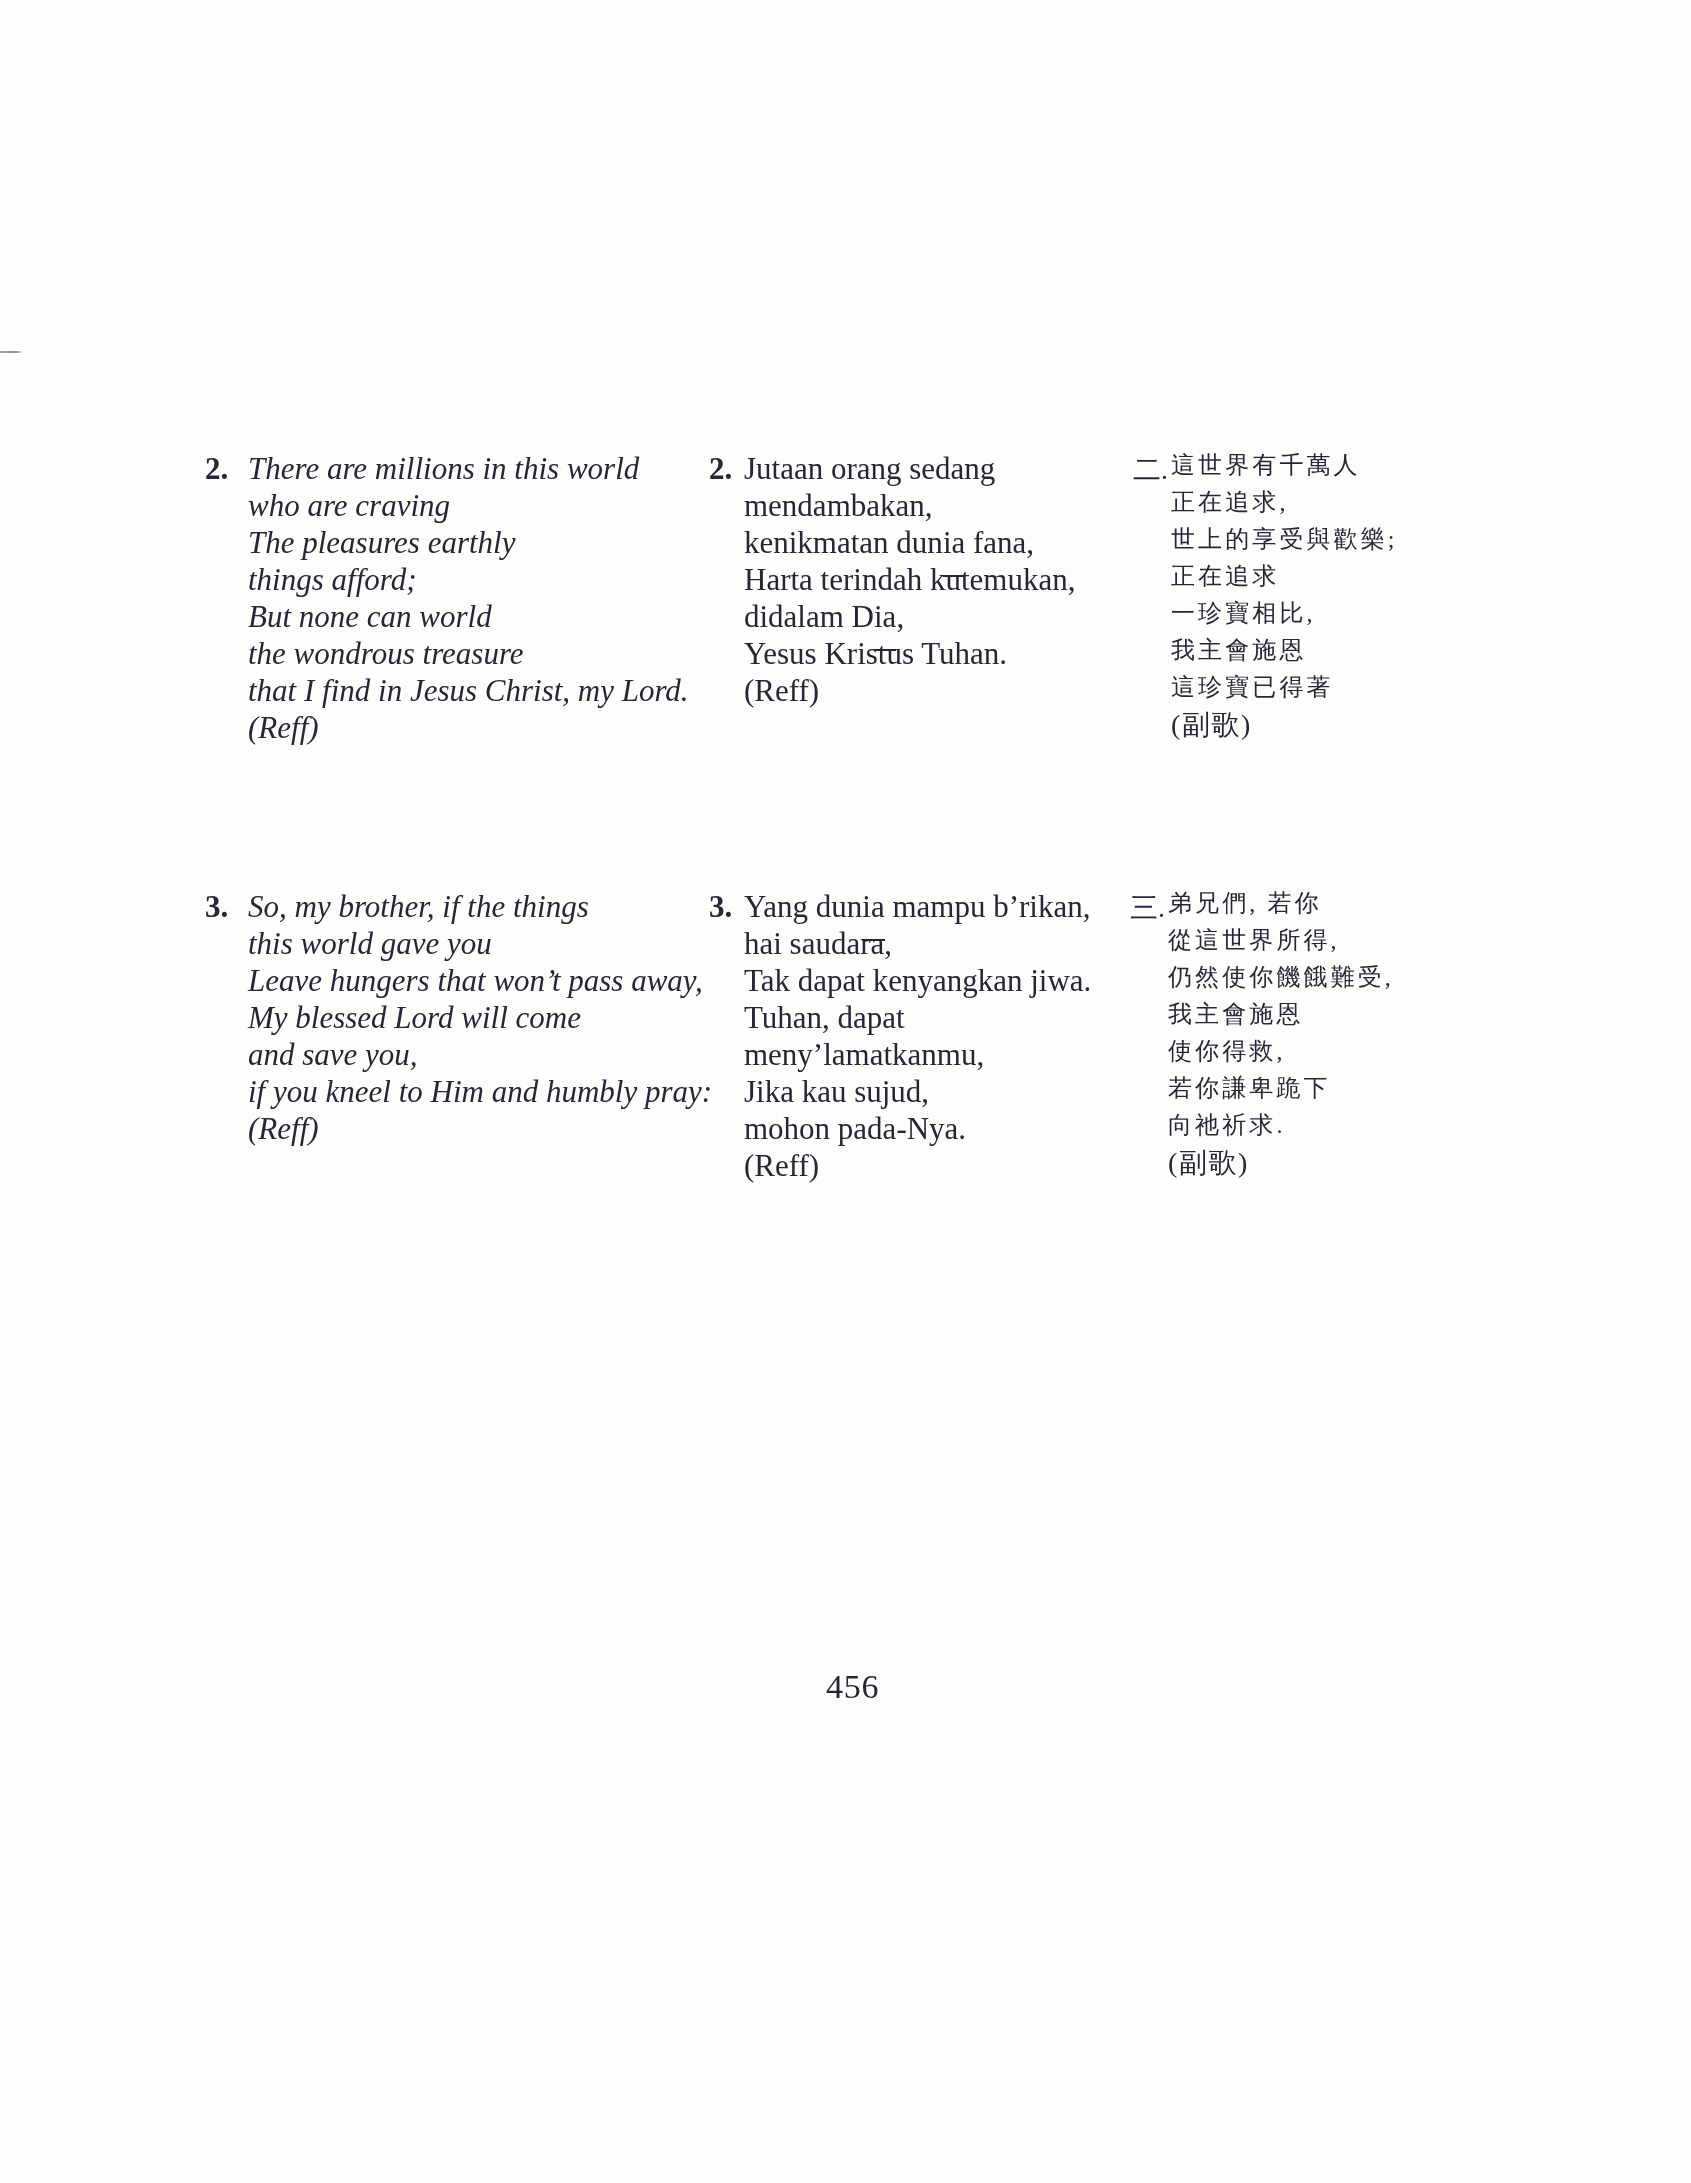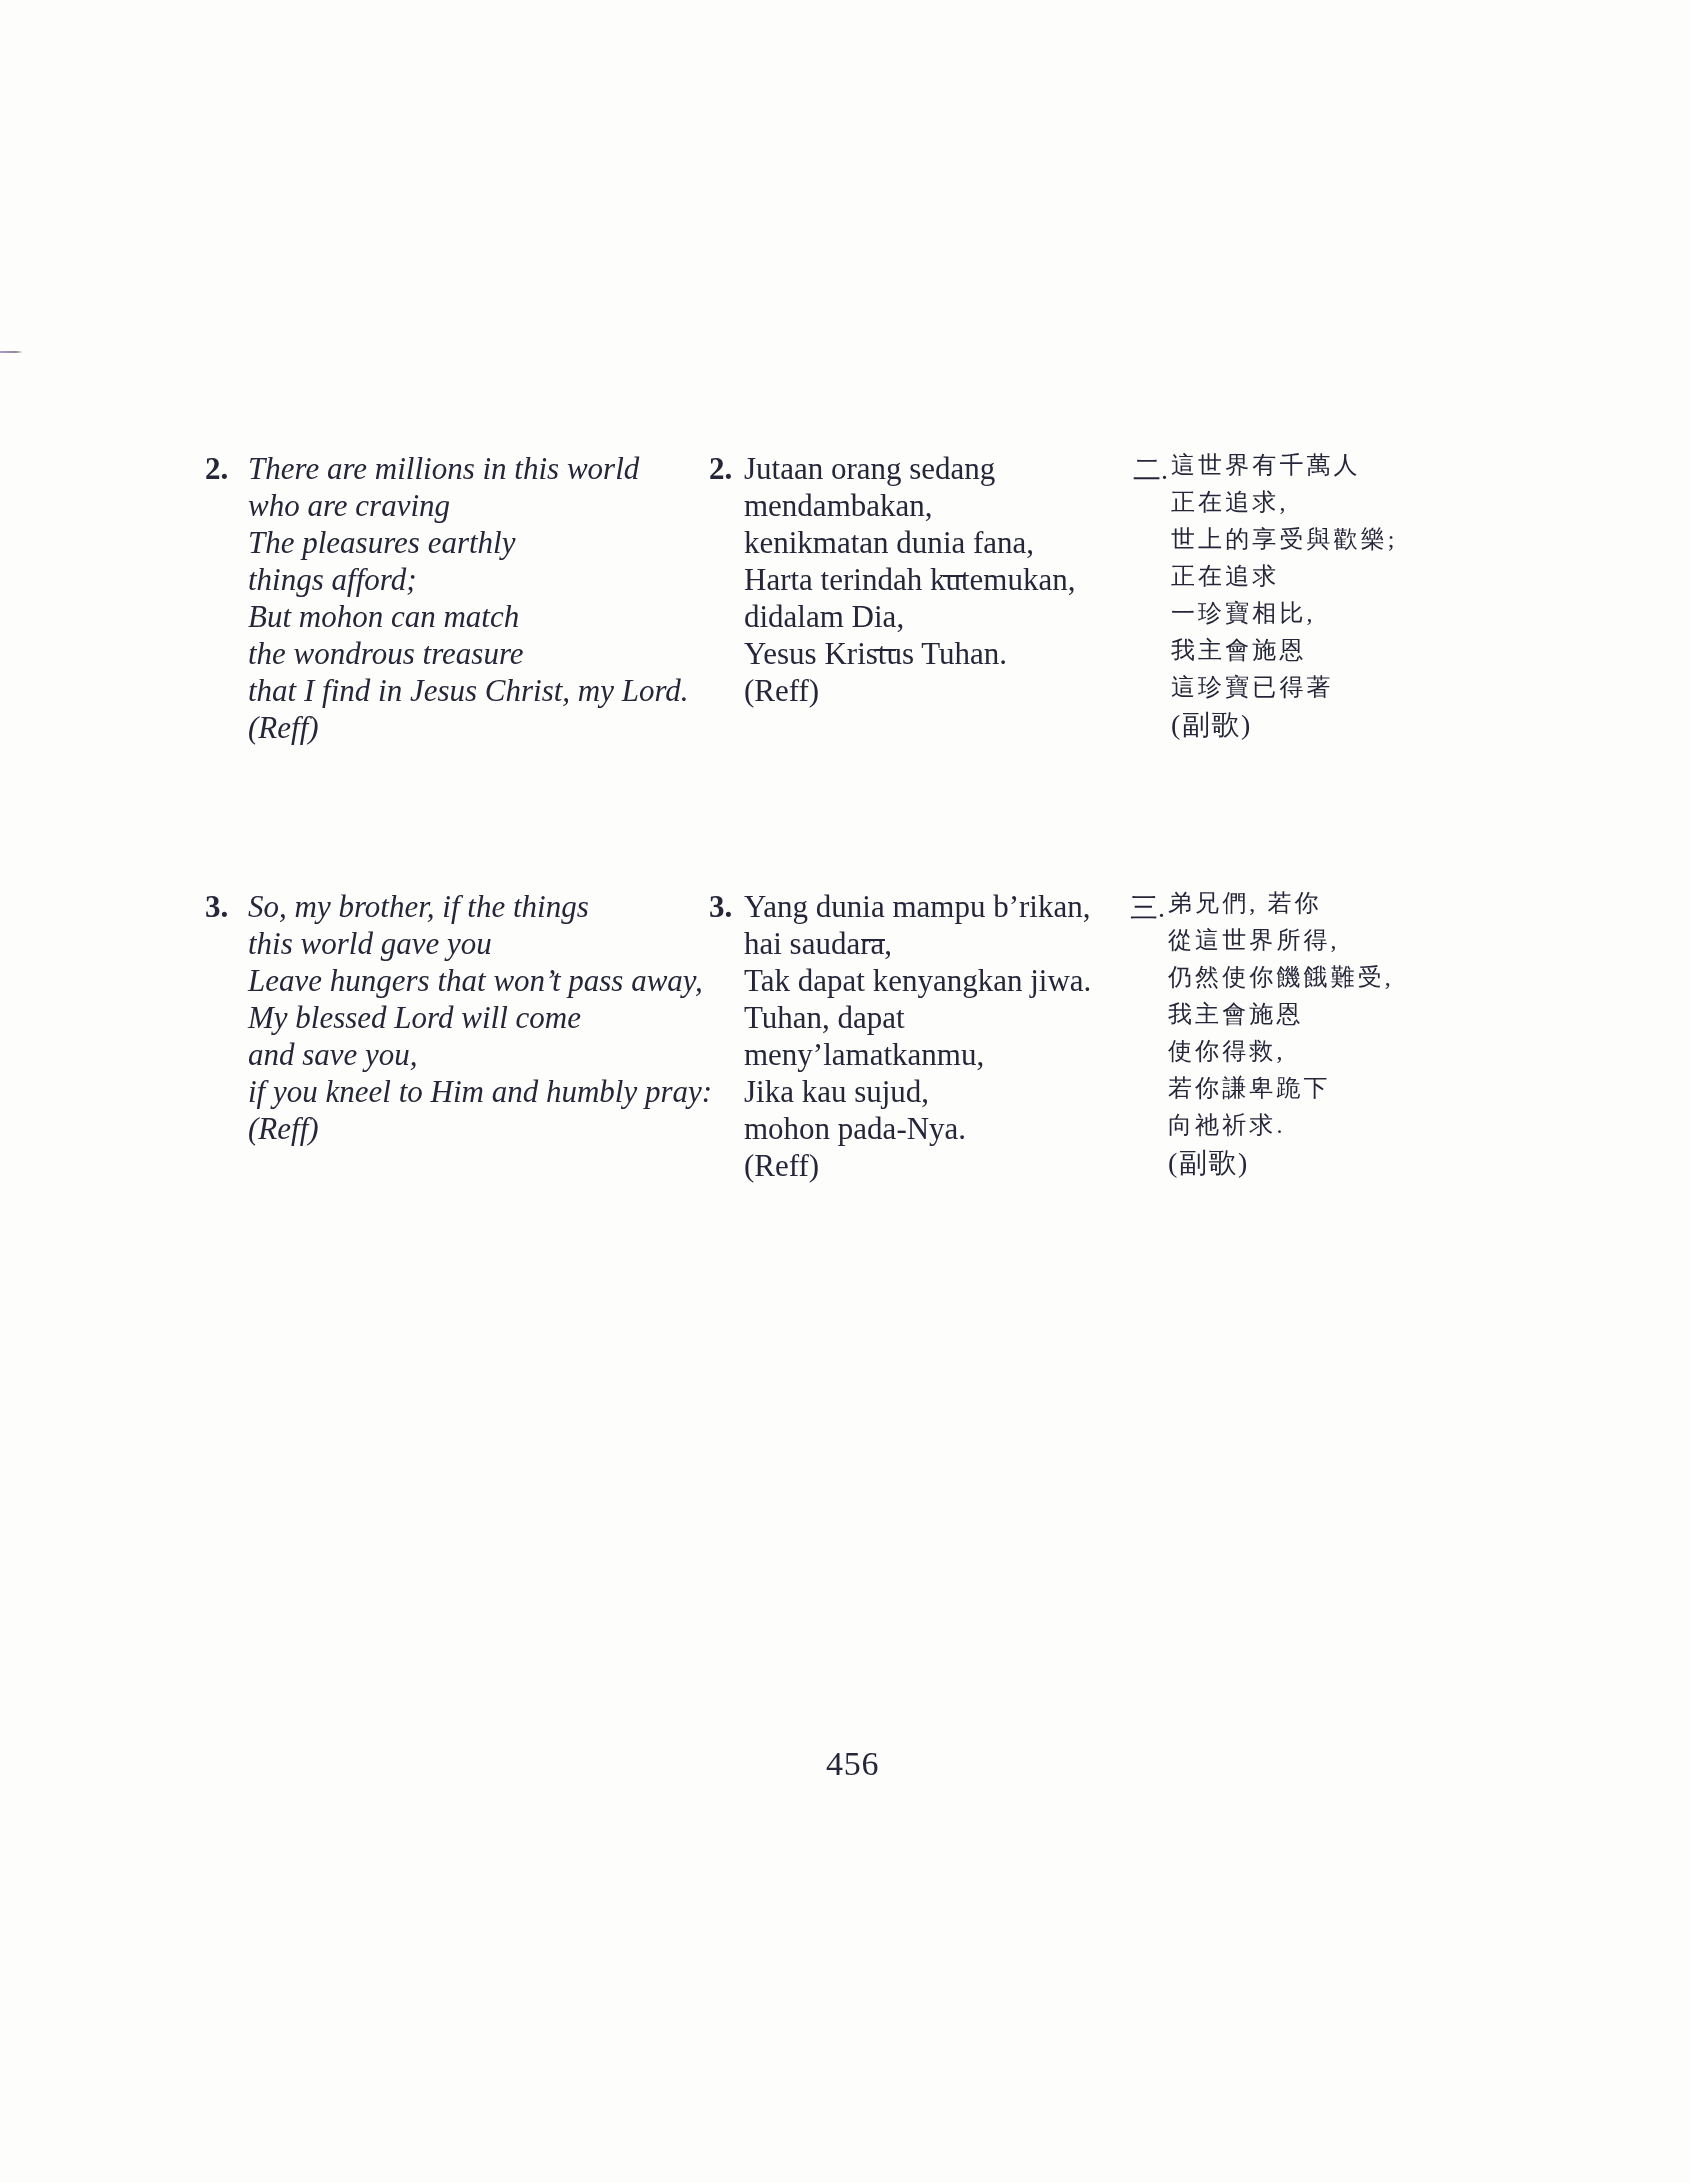--- a/index.html
+++ b/index.html
@@ -50,21 +50,21 @@
       font-size: 28px;
       letter-spacing: 1.6px;
     }
     .u-seg {
       border-bottom: 2.3px solid currentColor;
       padding-bottom: 15px;
     }
     .page-number {
       position: absolute;
       left: 826px;
-      top: 1744px;
+      top: 1667px;
       font-size: 34px;
       line-height: 39px;
       letter-spacing: 0.8px;
     }
     .scan-dash {
       position: absolute;
       left: 0;
       top: 351px;
       width: 23.4px;
       height: 2.3px;
@@ -78,21 +78,21 @@
 
   <div class="scan-dash"></div>
 
   <div class="verse english" style="left:205px; top:450px;">
     <span class="num">2.</span>
     <div class="lines">
         <div class="line">There are millions in this world</div>
         <div class="line">who are craving</div>
         <div class="line">The pleasures earthly</div>
         <div class="line">things afford;</div>
-        <div class="line">But mohon can match</div>
+        <div class="line">But none can world</div>
         <div class="line">the wondrous treasure</div>
         <div class="line">that I find in Jesus Christ, my Lord.</div>
         <div class="line">(Reff)</div>
       </div>
   </div>
 
   <div class="verse indonesian" style="left:709px; top:450px;">
     <span class="num">2.</span>
     <div class="lines">
         <div class="line">Jutaan orang sedang</div>

